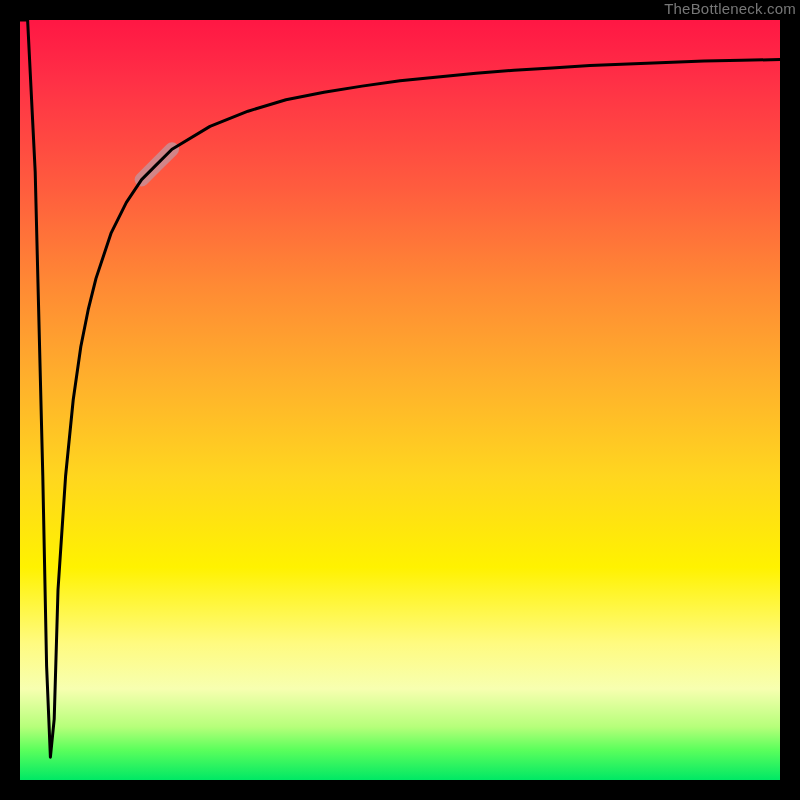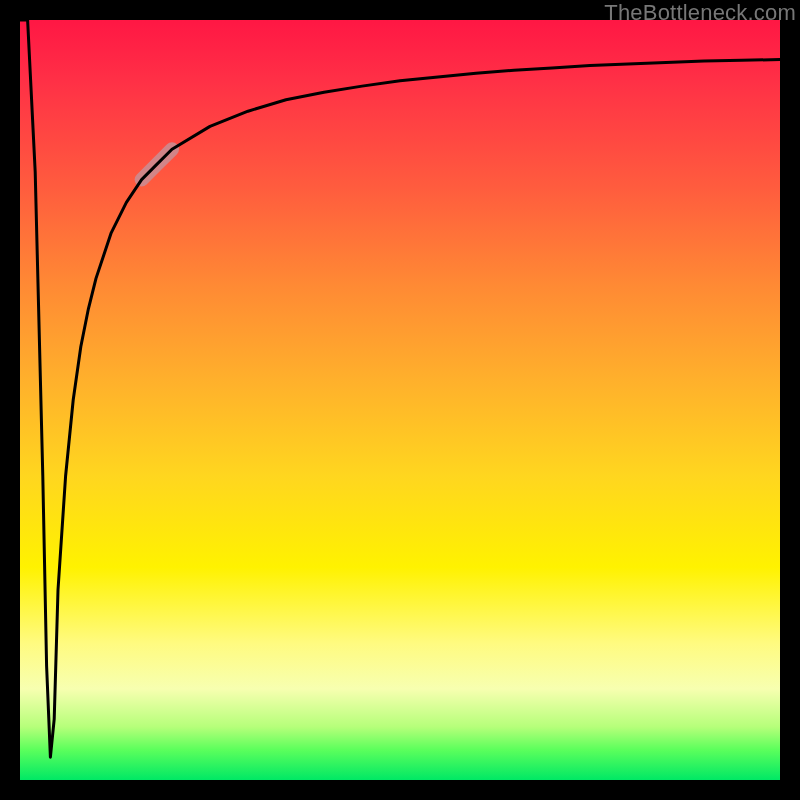--- a/index.html
+++ b/index.html
@@ -51,21 +51,21 @@
     position: absolute;
     left: 0;
     top: 0;
     width: 100%;
     height: 100%;
   }
   .watermark {
     position: absolute;
     top: 0;
     right: 4px;
-    font-size: 22px;
+    font-size: 15px;
     font-weight: 400;
     color: #777;
     letter-spacing: 0.2px;
     user-select: none;
   }
 </style>
 </head>
 <body>
 
 <div class="chart-wrap">

